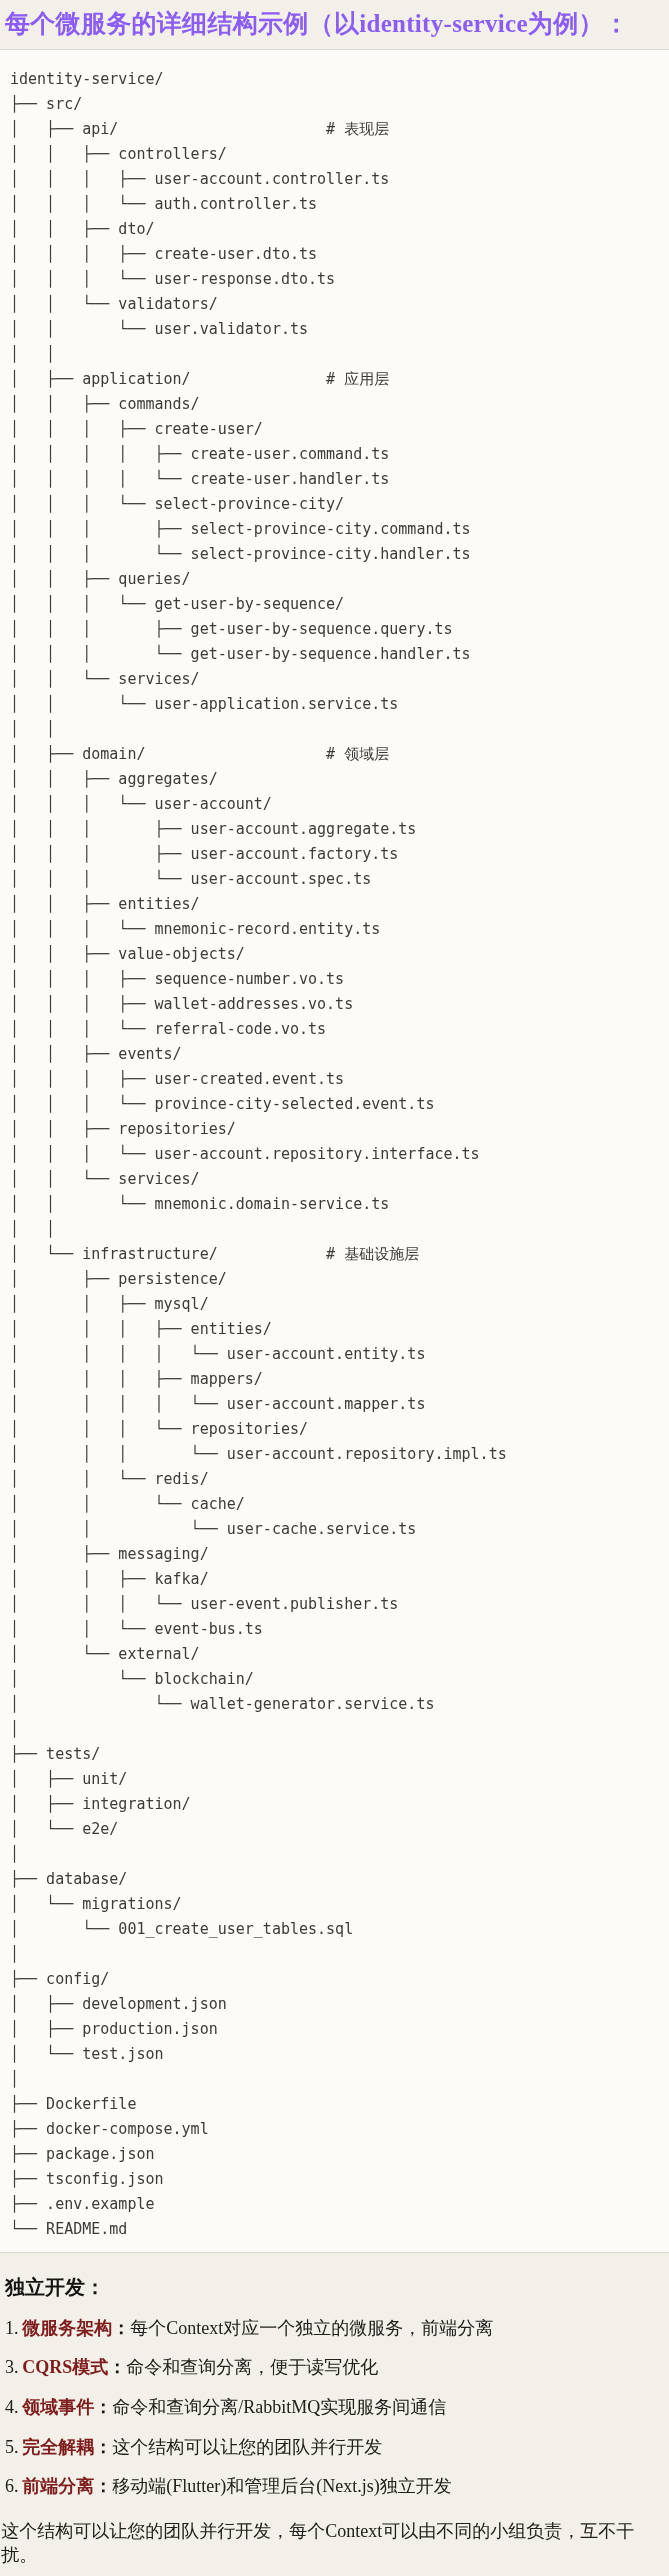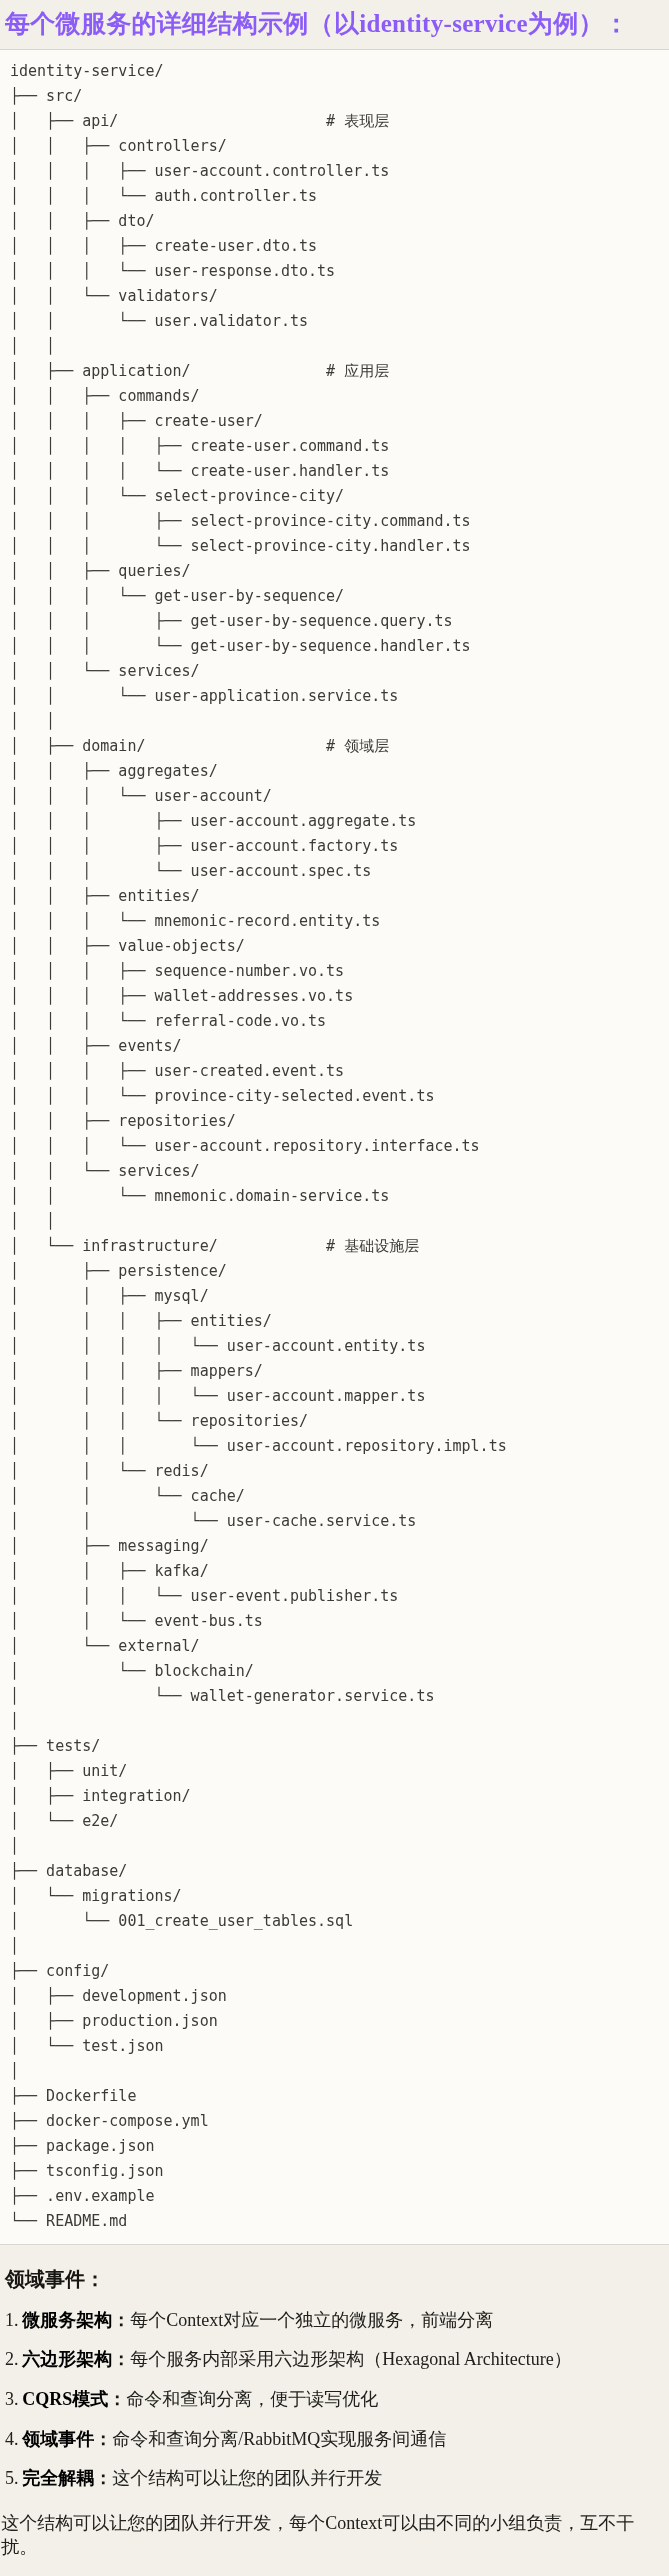--- a/index.html
+++ b/index.html
@@ -25,21 +25,21 @@
     letter-spacing: 0.3px;
   }
   .code-block {
     margin: 10px 0 0 0;
     width: 100%;
     box-sizing: border-box;
     background: #FCFBF8;
     border: 0;
     border-top: 1.3px solid #D9D6CE;
     border-bottom: 1.3px solid #D9D6CE;
-    padding: 9px 10px 10px 10px;
+    padding: 17px 10px 10px 10px;
     font-family: "DejaVu Sans Mono", "Liberation Mono", monospace;
     font-size: 15px;
     line-height: 25px;
     color: #3C3B37;
     white-space: pre;
     overflow: hidden;
   }
   .notes { padding: 0 6.3px 16.3px 5px; }
   .notes-heading {
     margin-top: 22.5px;
@@ -48,21 +48,21 @@
     font-weight: 700;
     color: #161511;
   }
   .note-item {
     margin-top: 16.3px;
     font-size: 18px;
     line-height: 1.3;
     color: #21201C;
   }
   .note-num { font-weight: 400; margin-right: 3.8px; }
-  .note-label { font-weight: 700; color: #000000; }
+  .note-label { font-weight: 700; color: #7f1d1d; }
   .note-sep { font-weight: 700; color: #161511; }
   .closing {
     margin: 20px 0 0 0;
     padding-left: 0;
     margin-left: -3.8px;
     font-size: 18px;
     line-height: 1.35;
     color: #21201C;
   }
 </style>
@@ -155,27 +155,27 @@
 │   └── test.json
 │
 ├── Dockerfile
 ├── docker-compose.yml
 ├── package.json
 ├── tsconfig.json
 ├── .env.example
 └── README.md</pre>
 
   <div class="notes">
-    <div class="notes-heading">领域事件：</div>
+    <div class="notes-heading">独立开发：</div>
 
     <div>
         <div class="note-item"><span class="note-num">1.</span><strong class="note-label">微服务架构</strong><span class="note-sep">：</span><span class="note-text">每个Context对应一个独立的微服务，前端分离</span></div>
-        <div class="note-item"><span class="note-num">2.</span><strong class="note-label">六边形架构</strong><span class="note-sep">：</span><span class="note-text">每个服务内部采用六边形架构（Hexagonal Architecture）</span></div>
         <div class="note-item"><span class="note-num">3.</span><strong class="note-label">CQRS模式</strong><span class="note-sep">：</span><span class="note-text">命令和查询分离，便于读写优化</span></div>
         <div class="note-item"><span class="note-num">4.</span><strong class="note-label">领域事件</strong><span class="note-sep">：</span><span class="note-text">命令和查询分离/RabbitMQ实现服务间通信</span></div>
         <div class="note-item"><span class="note-num">5.</span><strong class="note-label">完全解耦</strong><span class="note-sep">：</span><span class="note-text">这个结构可以让您的团队并行开发</span></div>
+        <div class="note-item"><span class="note-num">6.</span><strong class="note-label">前端分离</strong><span class="note-sep">：</span><span class="note-text">移动端(Flutter)和管理后台(Next.js)独立开发</span></div>
       </div>
 
     <p class="closing">这个结构可以让您的团队并行开发，每个Context可以由不同的小组负责，互不干扰。</p>
   </div>
 
 </div>
 
 
 </body></html>

